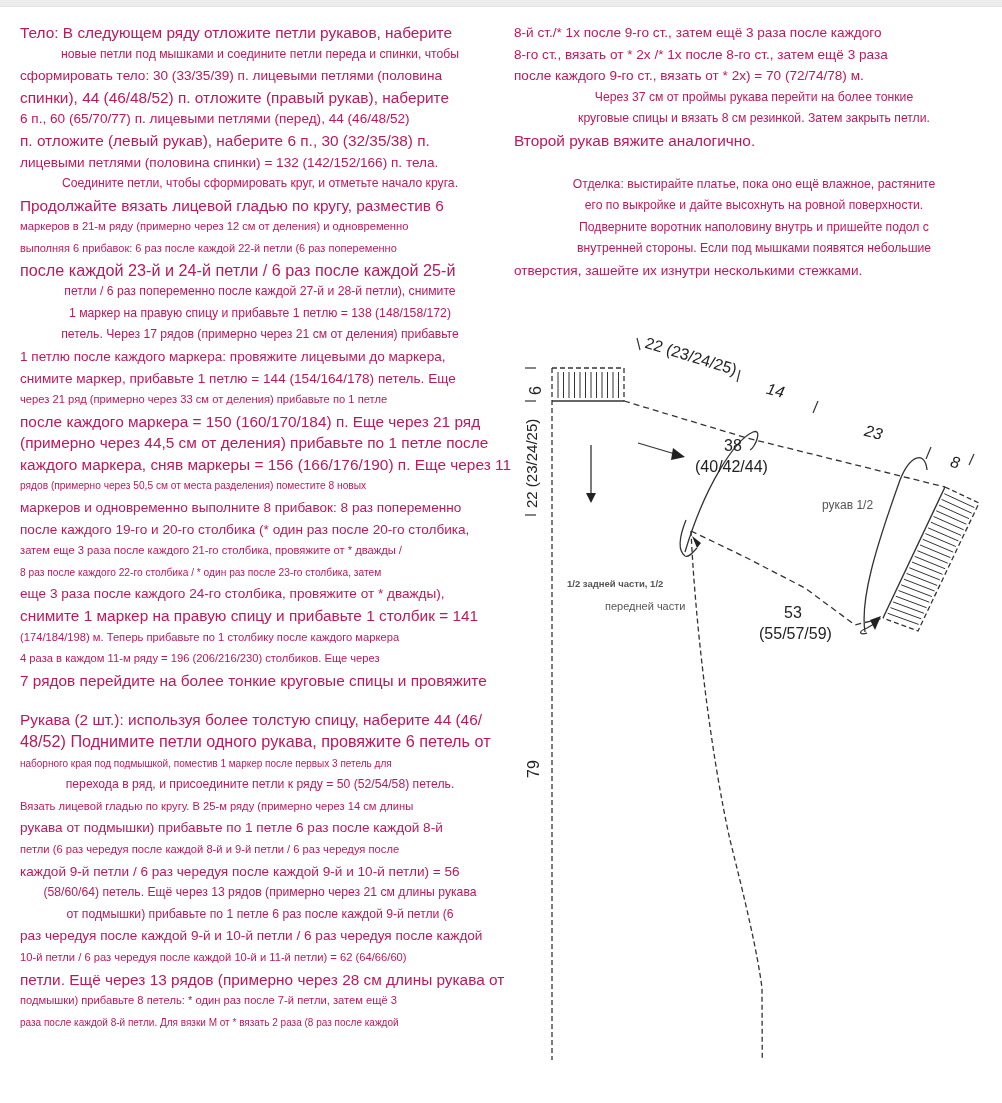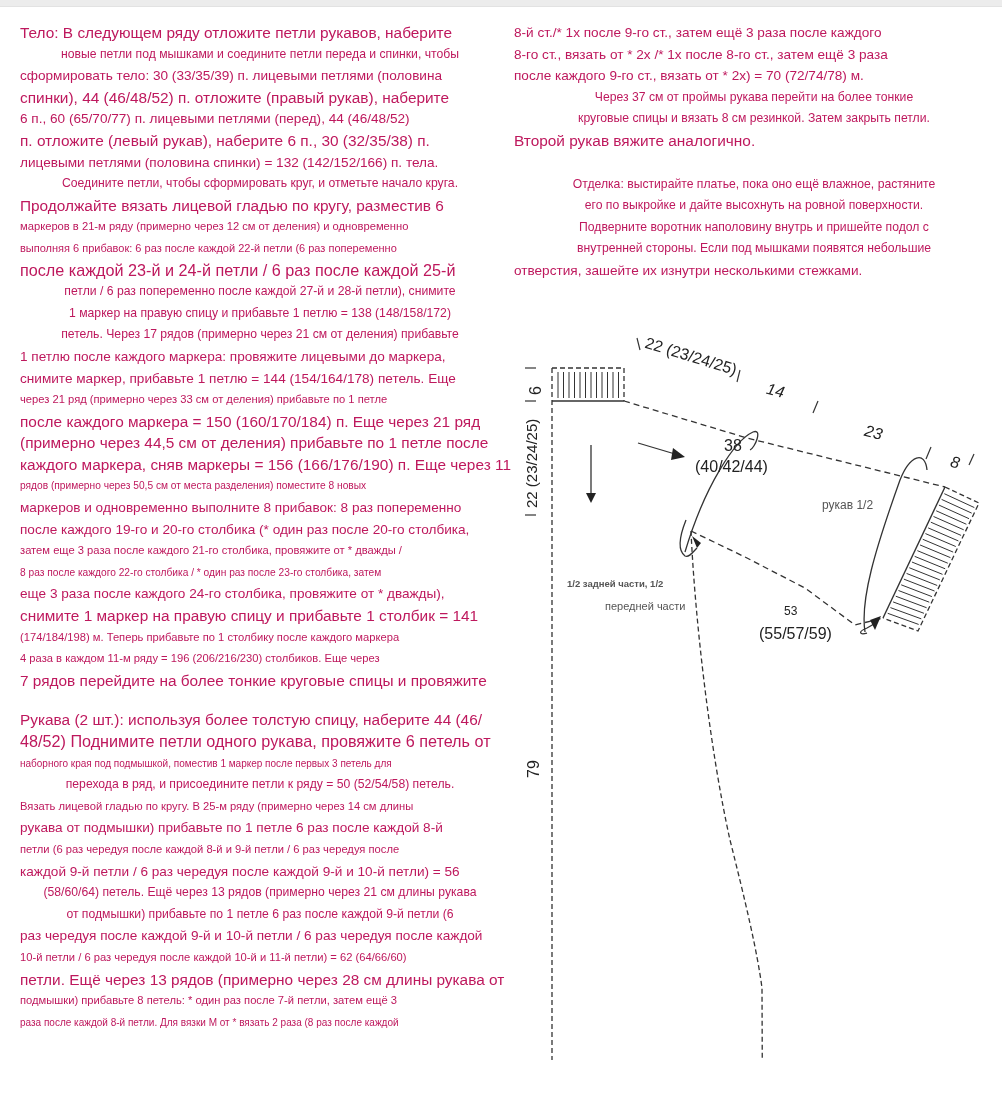--- a/index.html
+++ b/index.html
@@ -239,19 +239,19 @@
   <span class="dlabel dim" style="left:22px;top:75px;transform:rotate(-90deg);font-size:16px">6</span>
   <span class="dlabel dim" style="left:18px;top:188px;transform:rotate(-90deg);font-size:15px">22 (23/24/25)</span>
   <span class="dlabel dim" style="left:20px;top:458px;transform:rotate(-90deg);font-size:16px">79</span>
 
   <span class="dlabel dim" style="left:143px;top:14px;transform:rotate(17deg);font-size:16px">22 (23/24/25)</span>
   <span class="dlabel dim" style="left:264px;top:60px;transform:rotate(14deg);font-size:16px;font-style:italic">14</span>
   <span class="dlabel dim" style="left:362px;top:102px;transform:rotate(14deg);font-size:16px;font-style:italic">23</span>
   <span class="dlabel dim" style="left:448px;top:133px;transform:rotate(14deg);font-size:16px;font-style:italic">8</span>
   <span class="dlabel dim" style="left:219px;top:117px;font-size:16px">38</span>
   <span class="dlabel dim" style="left:190px;top:138px;font-size:16px">(40/42/44)</span>
-  <span class="dlabel dim" style="left:279px;top:284px;font-size:12px">53</span>
+  <span class="dlabel dim" style="left:279px;top:284px;font-size:16px">53</span>
   <span class="dlabel dim" style="left:254px;top:305px;font-size:16px">(55/57/59)</span>
 
   <span class="dlabel note" style="left:279px;top:178px">рукав 1/2</span>
   <span class="dlabel small-note" style="left:62px;top:258px">1/2 задней части, 1/2</span>
   <span class="dlabel note" style="left:62px;top:280px;font-size:11px">передней части</span>
 </div>
 
 </body></html>

